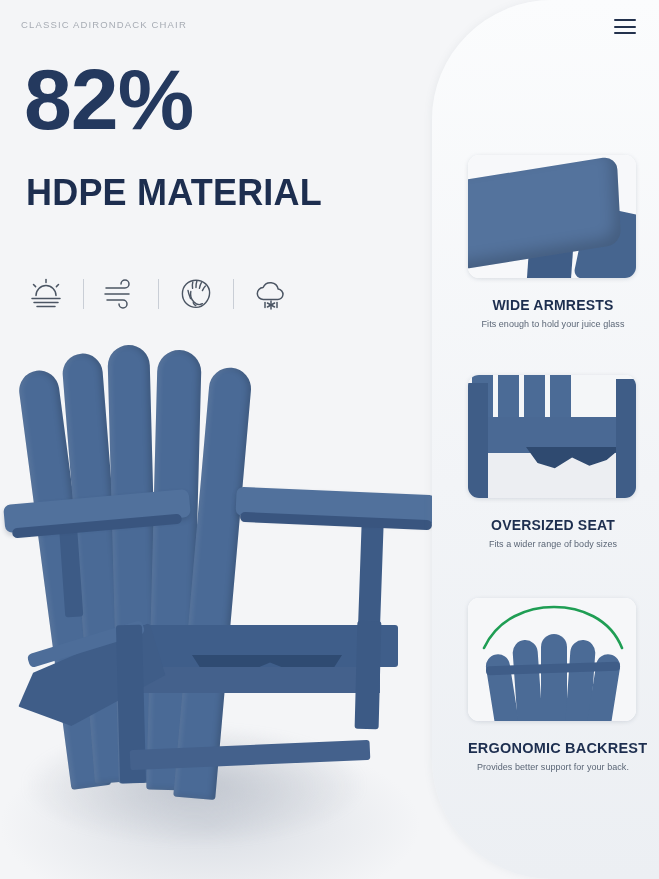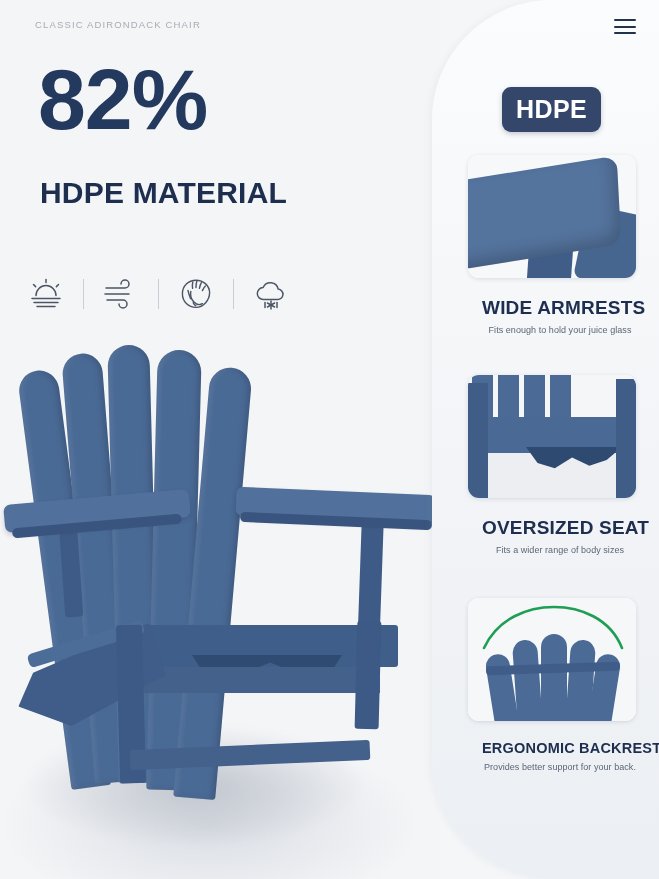--- a/index.html
+++ b/index.html
@@ -44,21 +44,21 @@
     font-size: 86px;
     line-height: 86px;
     font-weight: 700;
     letter-spacing: -1px;
     color: #24395e;
   }
 
   .subhead {
     position: absolute;
     left: 26px; top: 174px;
-    font-size: 30px;
+    font-size: 36px;
     line-height: 37px;
     font-weight: 700;
     letter-spacing: 0.2px;
     color: #1d2e4f;
   }
   .subhead .l2 { display: block; }
 
   
   .icon-strip {
     position: absolute;
@@ -270,21 +270,21 @@
     height: 123px;
     border-radius: 11px;
     overflow: hidden;
     background: #ffffff;
     box-shadow: 0 1px 4px rgba(110,122,140,.22);
   }
 
   .feat-title {
     margin-top: 19px;
     text-align: center;
-    font-size: 19px;
+    font-size: 14px;
     font-weight: 700;
     letter-spacing: 0.2px;
     color: #1d2e4f;
     white-space: nowrap;
   }
   .feature.f3 .feat-title { font-size: 14.5px; }
   .feat-sub {
     margin-top: 6px;
     text-align: center;
     font-size: 9px;
@@ -361,21 +361,21 @@
     background: #3f5d88;
     border-radius: 4px;
     transform: rotate(-2deg);
   }
   .t3-arc {
     position: absolute;
     left: 12px; top: 6px;
     width: 146px; height: 48px;
   }
 
-  .lbl { pointer-events: none; margin-left: 14px; }
+  .lbl { pointer-events: none; }
 </style>
 </head>
 <body>
 
 <div id="page">
 
   <div class="left-col">
 
     <div class="eyebrow lbl">CLASSIC ADIRONDACK CHAIR</div>
 
@@ -475,21 +475,20 @@
   </div>
 
   <div class="right-panel">
 
     <div class="hamburger">
       <span></span>
       <span></span>
       <span></span>
     </div>
 
-    <div class="hdpe-badge">HDPE</div>
 
     <div class="feature f1">
       <div class="thumb">
         <div class="t1-bg"></div>
         <div class="t1-post grain"></div>
         <div class="t1-arm2 grain"></div>
         <div class="t1-arm grain"></div>
       </div>
       <div class="feat-title lbl">WIDE ARMRESTS</div>
       <div class="feat-sub lbl">Fits enough to hold your juice glass</div>

